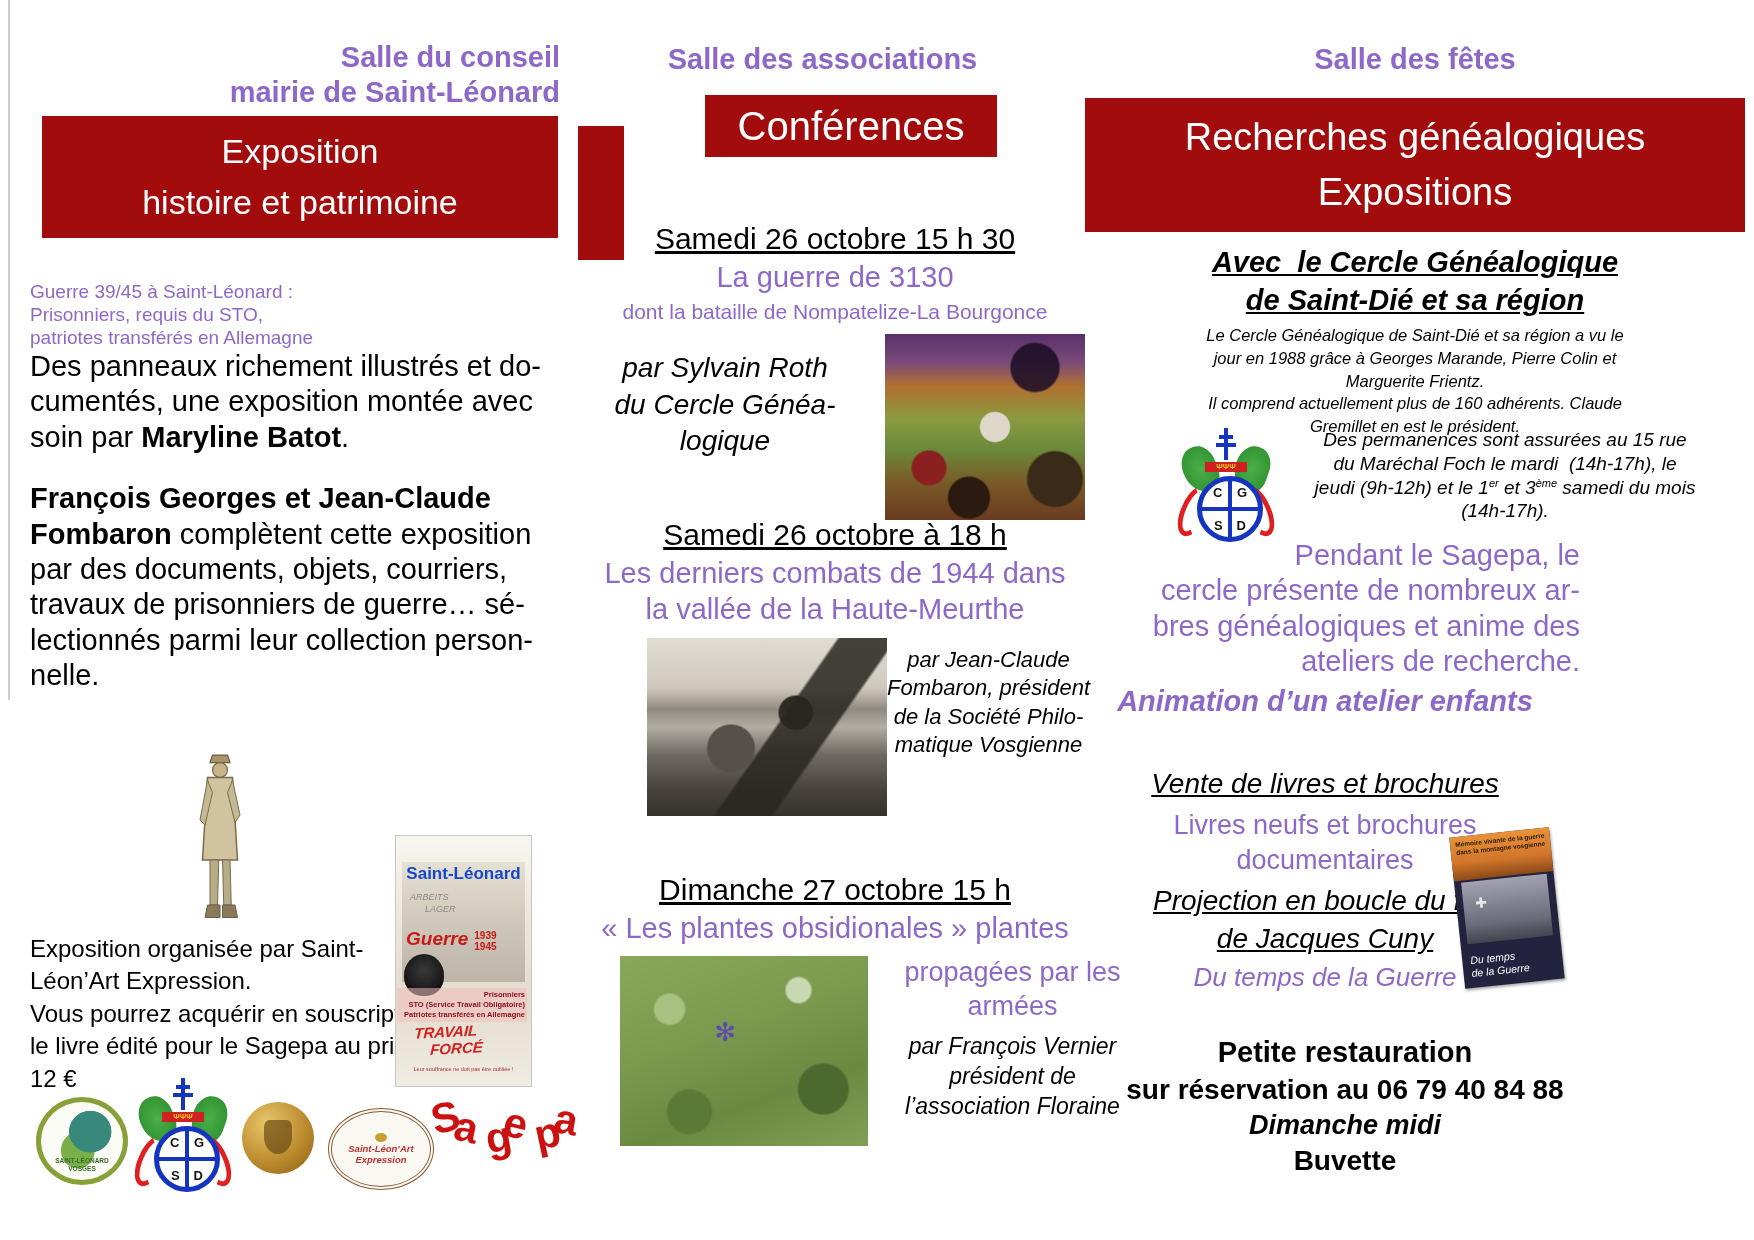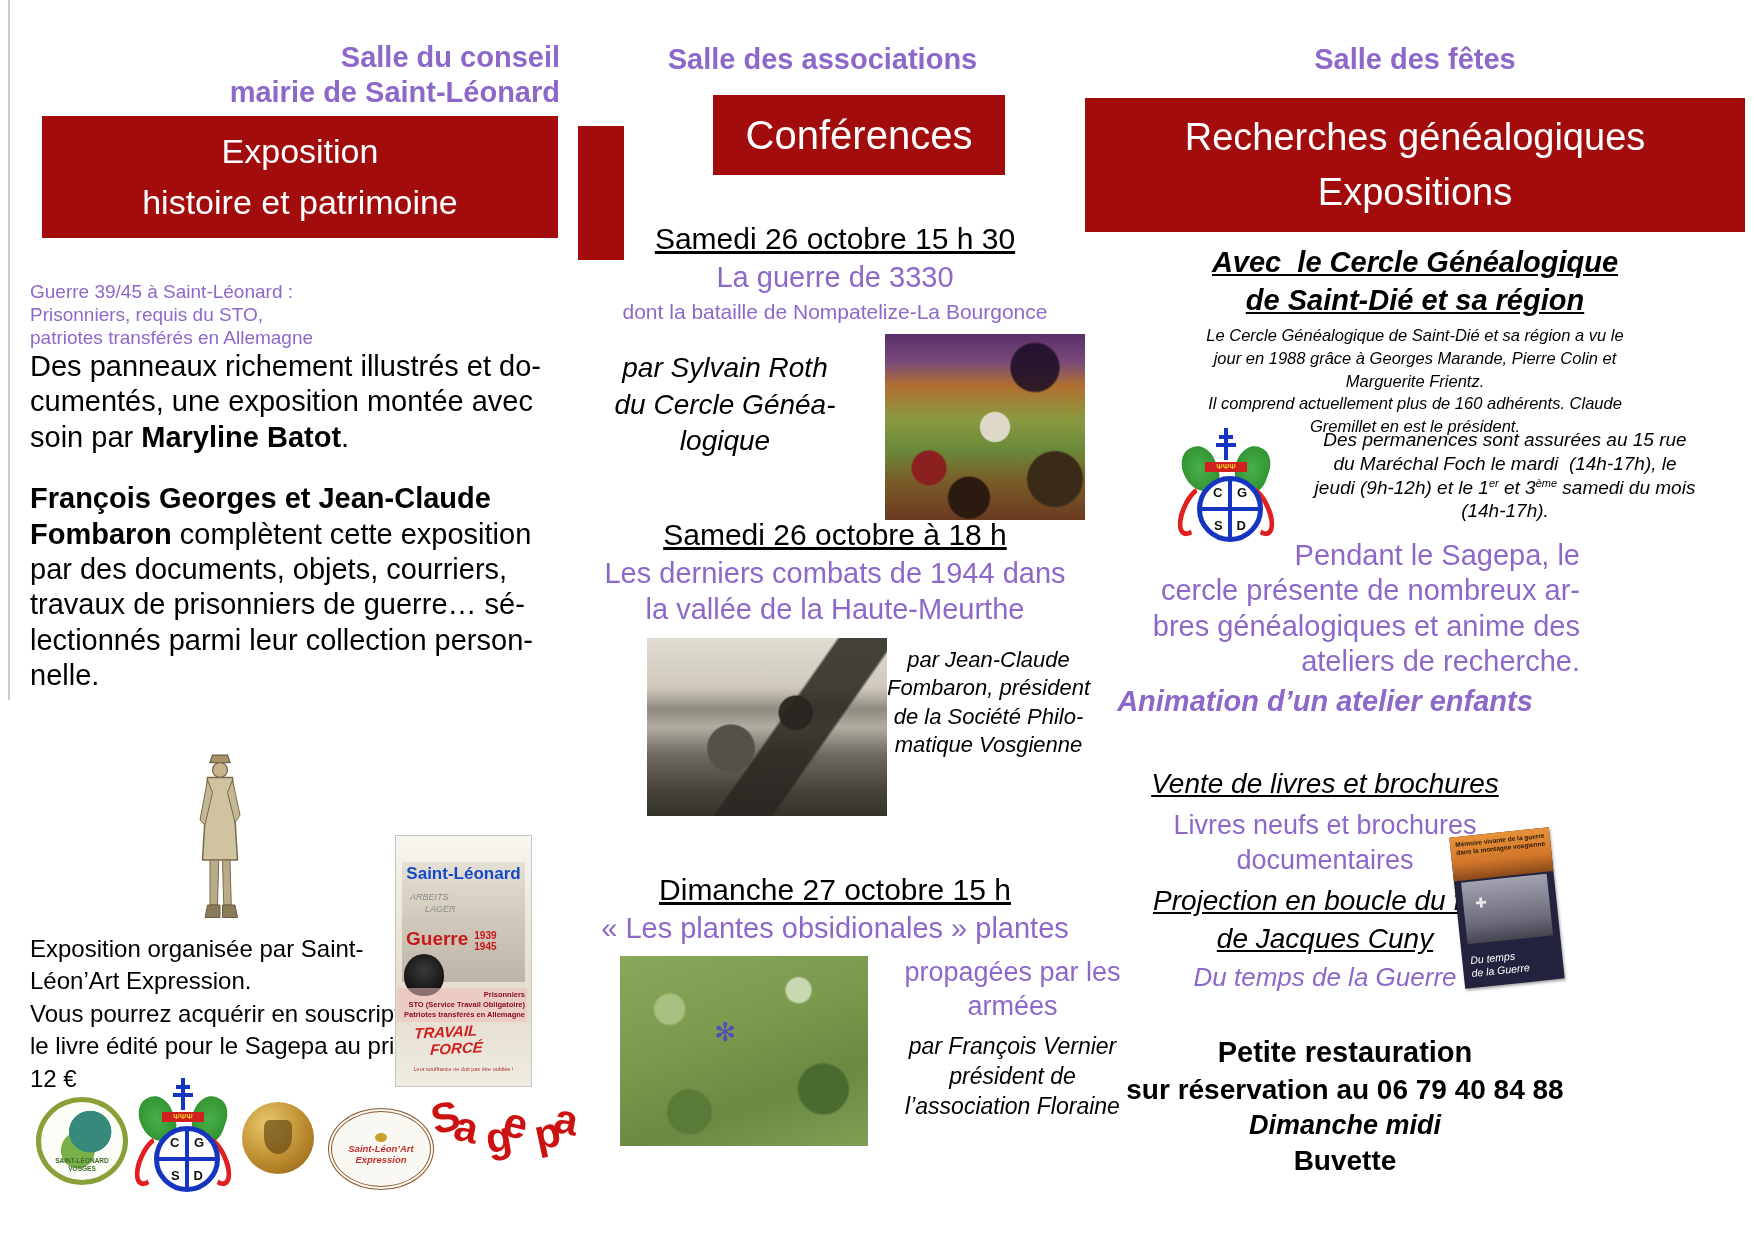--- a/index.html
+++ b/index.html
@@ -34,21 +34,21 @@
         background:linear-gradient(180deg,#f8f6f0 0%,#ece6da 35%,#e4dccd 65%,#efece2 100%);
         border:1px solid #c6c6c6;}
   .book-photo{position:absolute;top:26px;left:6px;right:6px;height:120px;
         background:linear-gradient(180deg,#d8d2c4 0%,#b8b0a0 50%,#9a9288 100%);opacity:.55;}
   .book-helmet{position:absolute;top:118px;left:8px;width:40px;height:42px;
         background:radial-gradient(circle at 50% 40%,#3a3a3a,#141414 70%);border-radius:50% 50% 45% 45%;}
   .book-town{position:absolute;top:28px;left:0;width:100%;text-align:center;
         color:#1548c8;font-weight:bold;font-size:17px;}
   .book-camp{position:absolute;top:56px;left:14px;color:#8a8a8a;font-style:italic;font-size:9px;line-height:1.3;}
   .book-war{position:absolute;top:92px;left:10px;display:flex;align-items:flex-start;gap:6px;}
-  .book-guerre{color:#c81818;font-weight:bold;font-size:19px;}
+  .book-guerre{color:#c81818;font-weight:bold;font-size:19px;font-style:italic;}
   .book-years{color:#c81818;font-weight:bold;font-size:10px;line-height:1.1;padding-top:2px;}
   .book-captions{position:absolute;top:152px;right:4px;width:126px;text-align:right;
         color:#8a1020;font-weight:bold;font-size:7.5px;line-height:1.35;
         background:rgba(240,190,190,.55);padding:2px 2px;}
   .book-stamp{position:absolute;top:188px;left:18px;color:#d02020;font-weight:bold;font-style:italic;
         font-size:15px;line-height:1.1;transform:skewX(-6deg) rotate(-3deg);}
   .book-foot{position:absolute;top:230px;left:0;width:100%;text-align:center;color:#b03030;font-size:5.5px;}
 
   
   .logo-commune{position:absolute;left:6px;top:1057px;width:82px;height:78px;border:5px solid #88a038;border-radius:50%;
@@ -90,21 +90,21 @@
   .logo-sagepa span{display:inline-block;color:#cc1111;font-weight:bold;font-size:42px;}
   .logo-sagepa span:nth-child(1){transform:rotate(-14deg) translateY(6px);}
   .logo-sagepa span:nth-child(2){transform:rotate(12deg) translateY(16px);}
   .logo-sagepa span:nth-child(3){transform:rotate(-10deg) translateY(26px);}
   .logo-sagepa span:nth-child(4){transform:rotate(14deg) translateY(12px);}
   .logo-sagepa span:nth-child(5){transform:rotate(-12deg) translateY(22px);}
   .logo-sagepa span:nth-child(6){transform:rotate(10deg) translateY(8px);}
 
   
   .m-venue{position:absolute;top:2px;left:0;width:475px;font-size:29px;}
-  .m-banner{position:absolute;top:55px;left:128px;width:292px;padding:17px 0;font-size:40px;line-height:1.15;}
+  .m-banner{position:absolute;top:55px;left:120px;width:292px;padding:8px 0;font-size:40px;line-height:1.15;}
   .sec{position:absolute;left:0;width:500px;text-align:center;}
   .sec1{top:182px;} .sec2{top:478px;} .sec3{top:833px;}
   .date{font-size:30px;text-decoration:underline;}
   .mtitle{color:var(--purple);font-size:29px;line-height:1.25;margin-top:3px;}
   .msub{color:var(--purple);font-size:21px;margin-top:5px;}
   .row{display:flex;margin-top:10px;align-items:flex-start;text-align:center;}
   .speaker{font-style:italic;line-height:1.3;}
   .sp1{width:280px;font-size:28px;padding-top:16px;}
   .sp2{width:230px;font-size:22px;padding-top:8px;}
   .sp3{width:237px;font-size:23px;padding-top:4px;margin-top:4px;}
@@ -271,21 +271,21 @@
       <span>a</span>
     </div>
   </section>
 
   <section class="col col-mid">
     <h2 class="venue m-venue">Salle des associations</h2>
     <div class="banner m-banner">Conférences</div>
 
     <div class="sec sec1">
       <div class="date pre">Samedi 26 octobre 15 h 30</div>
-      <div class="mtitle pre">La guerre de 3330</div>
+      <div class="mtitle pre">La guerre de 3130</div>
       <div class="msub pre">dont la bataille de Nompatelize-La Bourgonce</div>
       <div class="row">
         <div class="speaker sp1 pre">par Sylvain Roth
 du Cercle Généa-
 logique</div>
         <div class="photo img-battle"></div>
       </div>
     </div>
 
     <div class="sec sec2">

